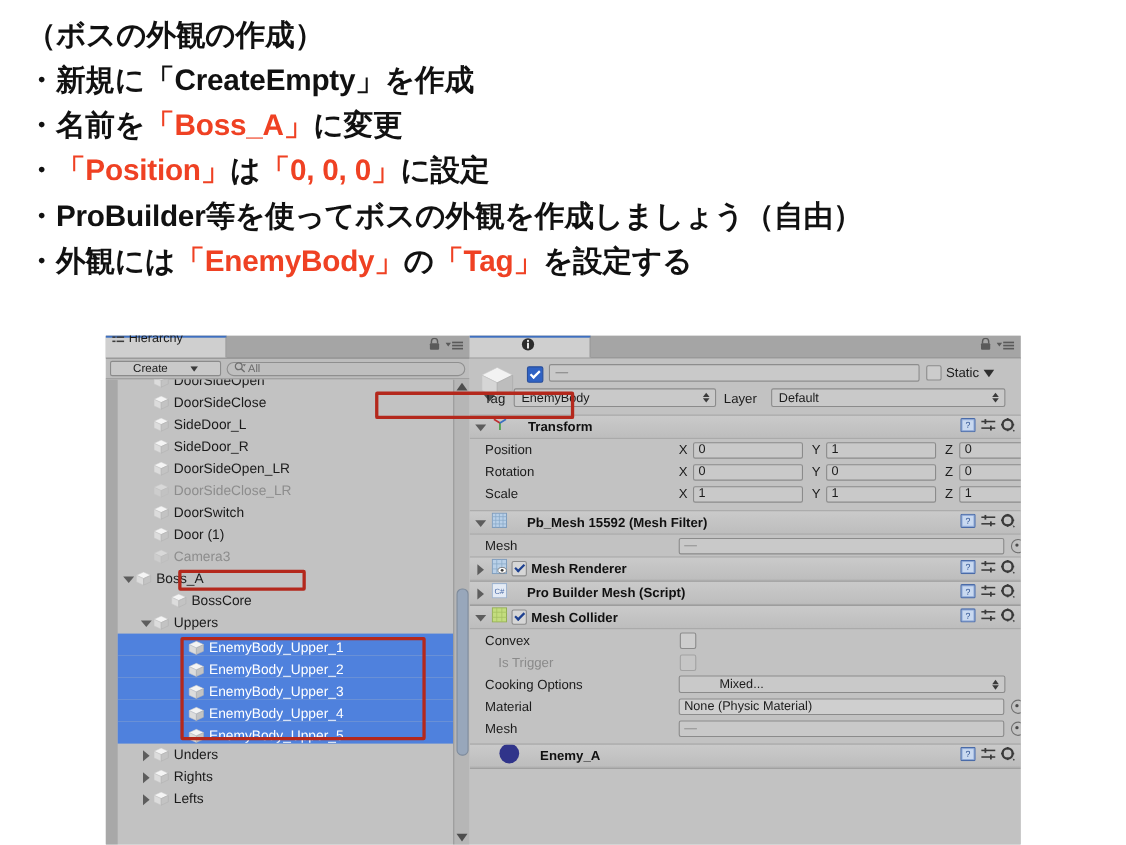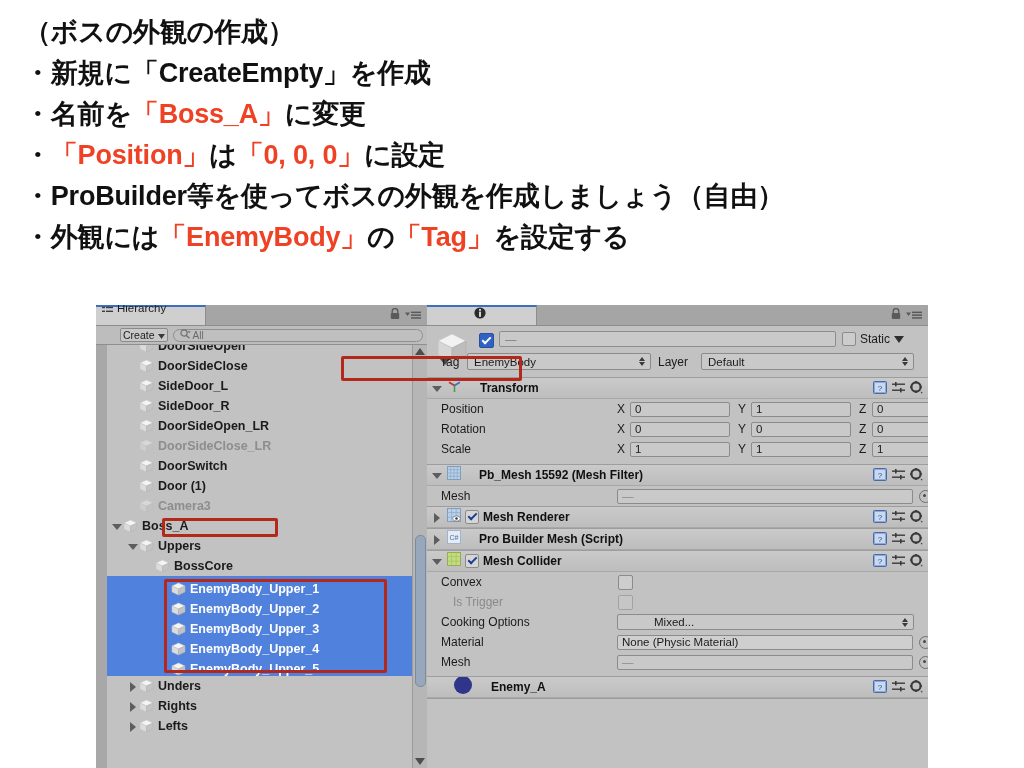--- a/index.html
+++ b/index.html
@@ -46,22 +46,22 @@
     align-items:center;gap:5px;
   }
 
   
   .toolbar{
     height:19px;background:#bdbdbd;border-bottom:1px solid #8f8f8f;
     display:flex;align-items:center;padding:0 4px;gap:5px;box-sizing:border-box;
   }
   .createbtn{
     height:14px;background:#c9c9c9;border:1px solid #8b8b8b;border-radius:2px;
-    display:flex;align-items:center;gap:3px;padding:0 2px;
-    font-size:10.5px;color:#1c1c1c;box-sizing:border-box;margin-left:20px;
+    display:flex;align-items:center;gap:20px;padding:0 20px;
+    font-size:10.5px;color:#1c1c1c;box-sizing:border-box;
   }
   .searchfield{
     flex:1;height:13px;background:#bfbfbf;border:1px solid #8f8f8f;
     border-radius:7px;display:flex;align-items:center;gap:2px;
     padding:0 6px;font-size:10px;color:#6a6a6a;box-sizing:border-box;
   }
   .hier-body{
     position:absolute;left:0;right:0;top:40px;bottom:0;
     background:#c2c2c2;overflow:hidden;
   }
@@ -281,21 +281,21 @@
               <path d="M6.4 6.4 L9.4 9.2" stroke="#6e6e6e" stroke-width="1.3"></path>
               <path d="M7.6 2.2 L10.6 2.2 L9.1 4.2 Z" fill="#6e6e6e"></path>
             </svg>
           </span>
           <span>All</span>
         </div>
       </div>
 
       <div class="hier-body">
         <div class="hscroll-l"></div>
-        <div id="hier-rows" style="position:absolute;left:11px;right:4px;top:-9px;font-weight:bold;">
+        <div id="hier-rows" style="position:absolute;left:11px;right:4px;top:-9px;">
             <div class="hrow">
               <span style="display:inline-block;width:20px;flex:0 0 20px;"></span>
               <span class="arrow"></span>
               <span class="cube">
                 <svg width="15" height="14" viewBox="0 0 15 14">
   <polygon points="7.5,1 14,4 7.5,7 1,4" fill="#f4f4f4" stroke="#c9c9c9" stroke-width="0.5"></polygon>
   <polygon points="1,4 7.5,7 7.5,13 1,10" fill="#dcdcdc" stroke="#c4c4c4" stroke-width="0.5"></polygon>
   <polygon points="14,4 14,10 7.5,13 7.5,7" fill="#c3c3c3" stroke="#b0b0b0" stroke-width="0.5"></polygon>
 </svg>
               </span>
@@ -403,42 +403,42 @@
               <span class="cube">
                 <svg width="15" height="14" viewBox="0 0 15 14">
   <polygon points="7.5,1 14,4 7.5,7 1,4" fill="#f4f4f4" stroke="#c9c9c9" stroke-width="0.5"></polygon>
   <polygon points="1,4 7.5,7 7.5,13 1,10" fill="#dcdcdc" stroke="#c4c4c4" stroke-width="0.5"></polygon>
   <polygon points="14,4 14,10 7.5,13 7.5,7" fill="#c3c3c3" stroke="#b0b0b0" stroke-width="0.5"></polygon>
 </svg>
               </span>
               <span>Boss_A</span>
             </div>
             <div class="hrow">
+              <span style="display:inline-block;width:36px;flex:0 0 36px;"></span>
+              <span class="arrow"></span>
+              <span class="cube">
+                <svg width="15" height="14" viewBox="0 0 15 14">
+  <polygon points="7.5,1 14,4 7.5,7 1,4" fill="#f4f4f4" stroke="#c9c9c9" stroke-width="0.5"></polygon>
+  <polygon points="1,4 7.5,7 7.5,13 1,10" fill="#dcdcdc" stroke="#c4c4c4" stroke-width="0.5"></polygon>
+  <polygon points="14,4 14,10 7.5,13 7.5,7" fill="#c3c3c3" stroke="#b0b0b0" stroke-width="0.5"></polygon>
+</svg>
+              </span>
+              <span>BossCore</span>
+            </div>
+            <div class="hrow">
               <span style="display:inline-block;width:20px;flex:0 0 20px;"></span>
               <span class="arrow down"></span>
               <span class="cube">
                 <svg width="15" height="14" viewBox="0 0 15 14">
   <polygon points="7.5,1 14,4 7.5,7 1,4" fill="#f4f4f4" stroke="#c9c9c9" stroke-width="0.5"></polygon>
   <polygon points="1,4 7.5,7 7.5,13 1,10" fill="#dcdcdc" stroke="#c4c4c4" stroke-width="0.5"></polygon>
   <polygon points="14,4 14,10 7.5,13 7.5,7" fill="#c3c3c3" stroke="#b0b0b0" stroke-width="0.5"></polygon>
 </svg>
               </span>
               <span>Uppers</span>
-            </div>
-            <div class="hrow">
-              <span style="display:inline-block;width:36px;flex:0 0 36px;"></span>
-              <span class="arrow"></span>
-              <span class="cube">
-                <svg width="15" height="14" viewBox="0 0 15 14">
-  <polygon points="7.5,1 14,4 7.5,7 1,4" fill="#f4f4f4" stroke="#c9c9c9" stroke-width="0.5"></polygon>
-  <polygon points="1,4 7.5,7 7.5,13 1,10" fill="#dcdcdc" stroke="#c4c4c4" stroke-width="0.5"></polygon>
-  <polygon points="14,4 14,10 7.5,13 7.5,7" fill="#c3c3c3" stroke="#b0b0b0" stroke-width="0.5"></polygon>
-</svg>
-              </span>
-              <span>BossCore</span>
             </div>
             <div class="hrow sel">
               <span style="display:inline-block;width:52px;flex:0 0 52px;"></span>
               <span class="arrow"></span>
               <span class="cube">
                 <svg width="15" height="14" viewBox="0 0 15 14">
   <polygon points="7.5,1 14,4 7.5,7 1,4" fill="#f4f4f4" stroke="#c9c9c9" stroke-width="0.5"></polygon>
   <polygon points="1,4 7.5,7 7.5,13 1,10" fill="#dcdcdc" stroke="#c4c4c4" stroke-width="0.5"></polygon>
   <polygon points="14,4 14,10 7.5,13 7.5,7" fill="#c3c3c3" stroke="#b0b0b0" stroke-width="0.5"></polygon>
 </svg>

